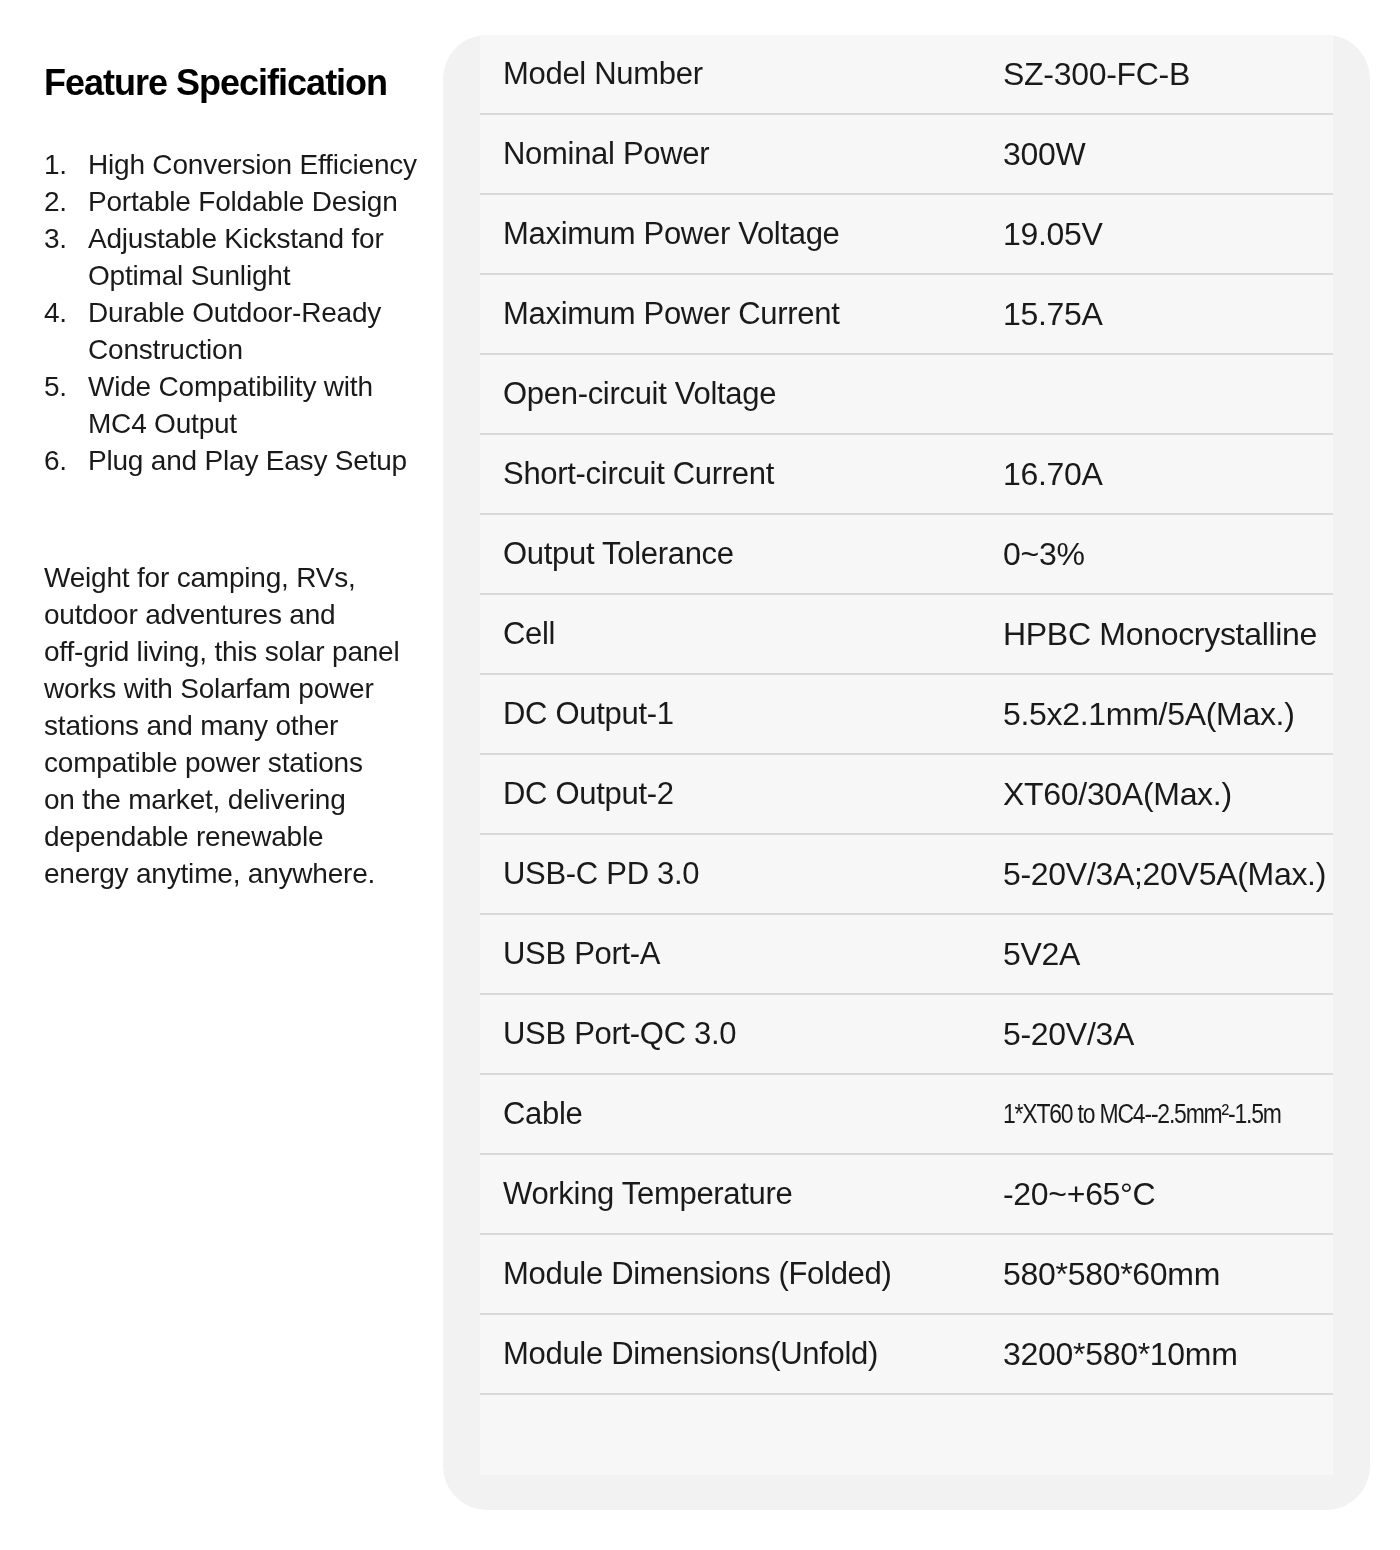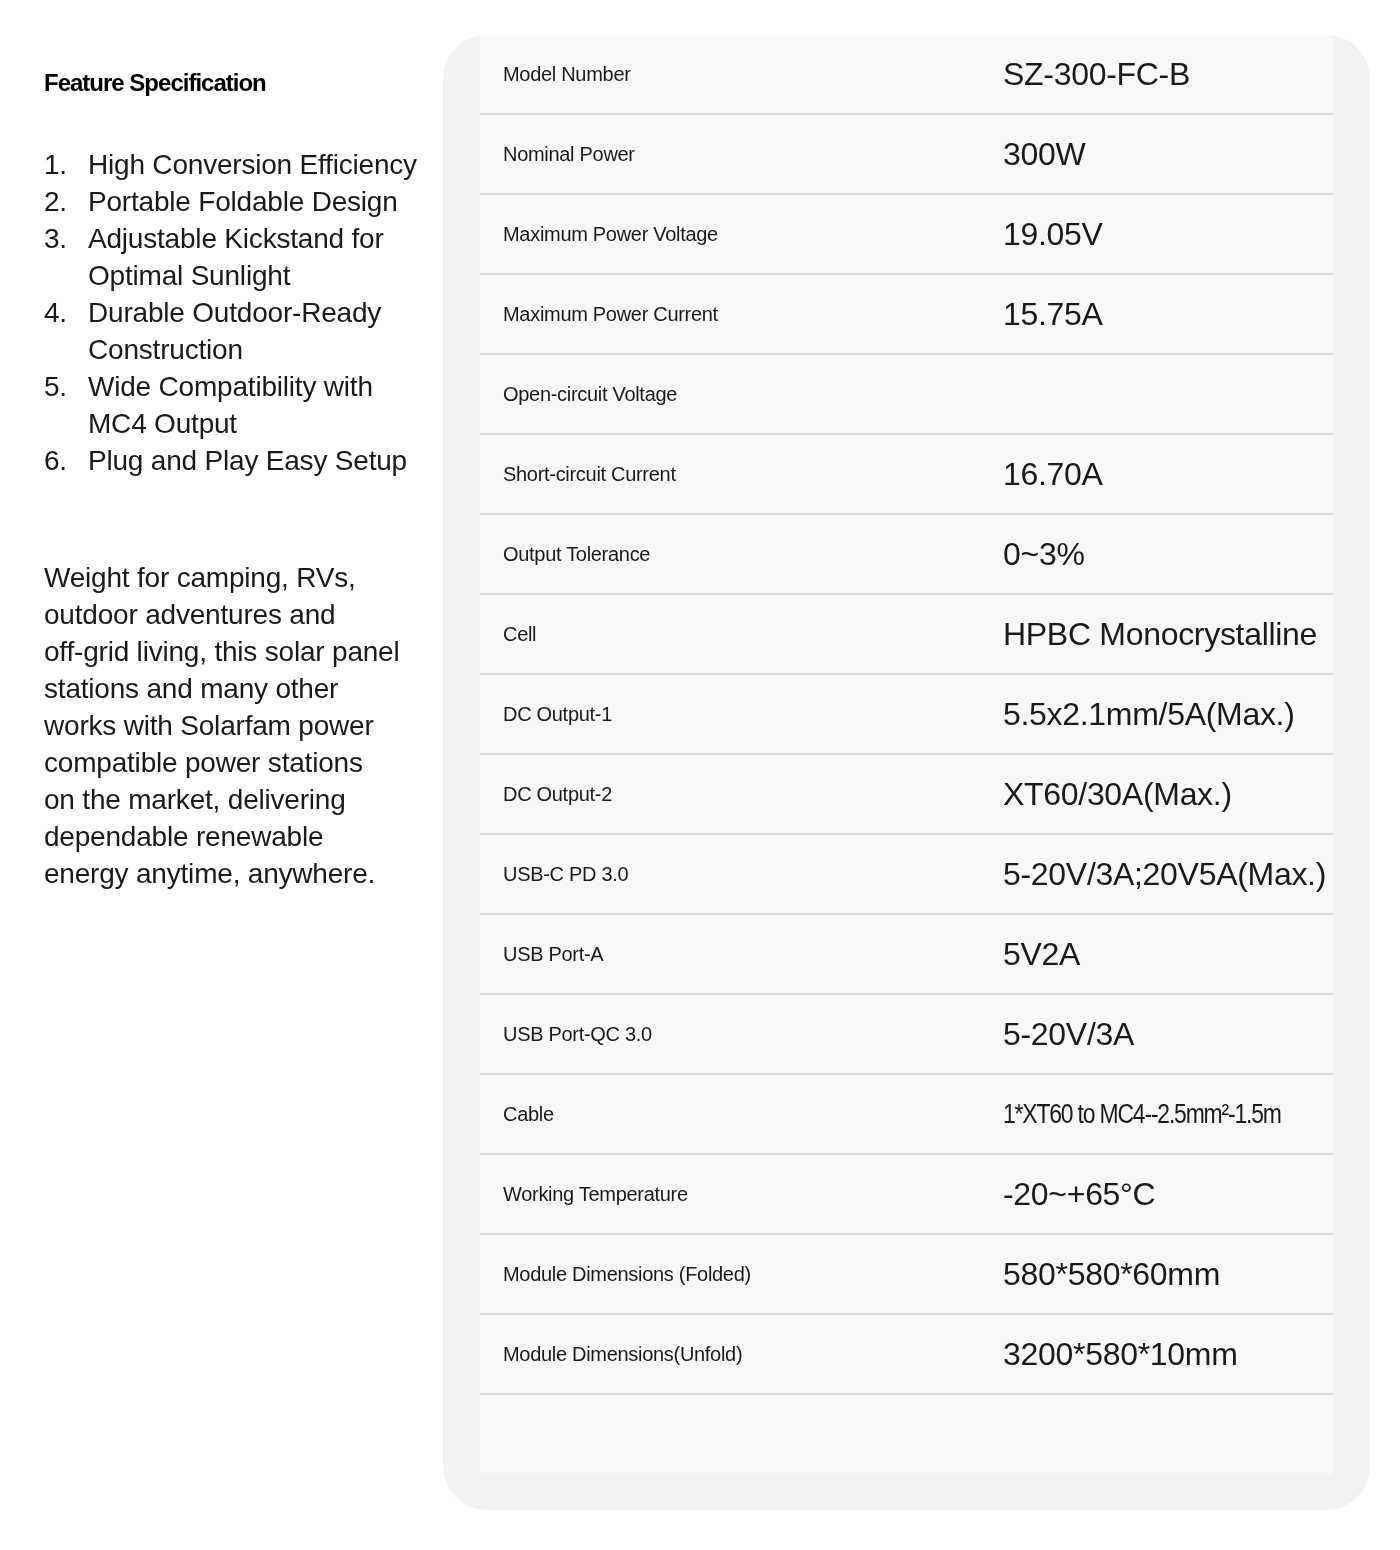--- a/index.html
+++ b/index.html
@@ -15,21 +15,21 @@
 
   
   .left-panel {
     position: absolute;
     left: 44px;
     top: 0;
     width: 392px;
   }
   .page-title {
     margin-top: 62px;
-    font-size: 24px;
+    font-size: 36px;
     line-height: 42px;
     font-weight: 700;
     letter-spacing: -1px;
     color: #000000;
   }
   .feature-list {
     list-style: none;
     margin-top: 42px;
     font-size: 28px;
     line-height: 37px;
@@ -64,21 +64,21 @@
   }
   .spec-row {
     display: flex;
     align-items: center;
     height: 80px;
     border-bottom: 2px solid var(--divider, #d9d9d9);
   }
   .spec-label {
     flex: 0 0 523px;
     padding-left: 23px;
-    font-size: 20px;
+    font-size: 31px;
     letter-spacing: -0.3px;
     white-space: nowrap;
   }
   .spec-value {
     flex: 1;
     font-size: 32px;
     letter-spacing: -0.3px;
     white-space: nowrap;
   }
   .spec-value.tight {
@@ -118,22 +118,22 @@
       <li class="feature-item">
         <span class="feature-num">6.</span>
         <span class="feature-text">Plug and Play Easy Setup</span>
       </li>
     </ol>
 
   <div class="description">
       <div class="desc-line">Weight for camping, RVs,</div>
       <div class="desc-line">outdoor adventures and</div>
       <div class="desc-line">off-grid living, this solar panel</div>
+      <div class="desc-line">works with Solarfam power</div>
       <div class="desc-line">stations and many other</div>
-      <div class="desc-line">works with Solarfam power</div>
       <div class="desc-line">compatible power stations</div>
       <div class="desc-line">on the market, delivering</div>
       <div class="desc-line">dependable renewable</div>
       <div class="desc-line">energy anytime, anywhere.</div>
     </div>
 </aside>
 
 <section class="spec-card">
   <div class="spec-table">
       <div class="spec-row">

